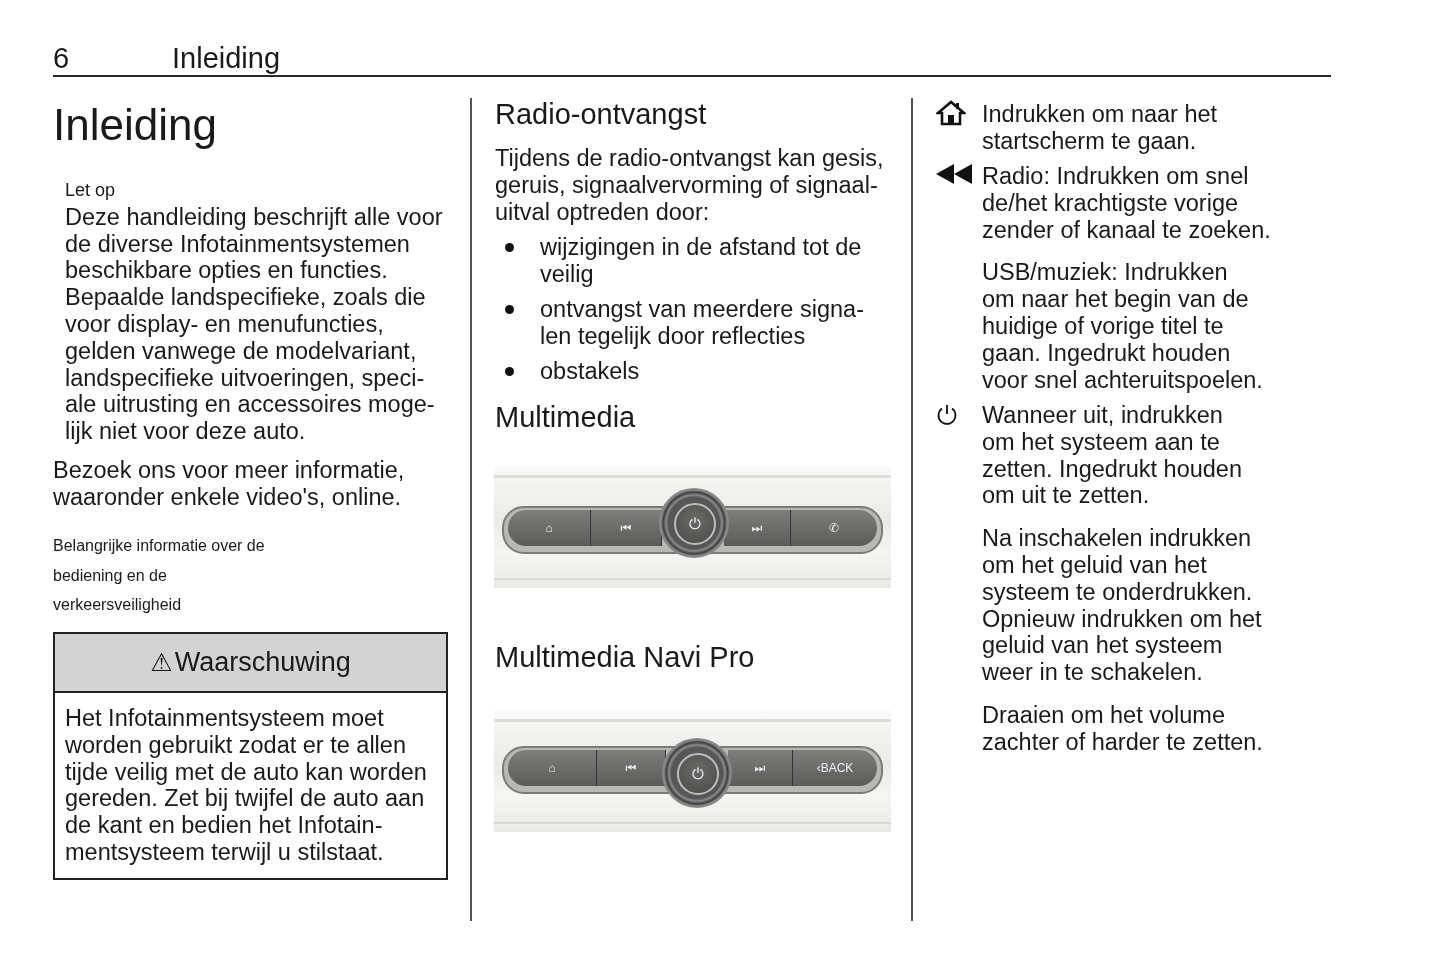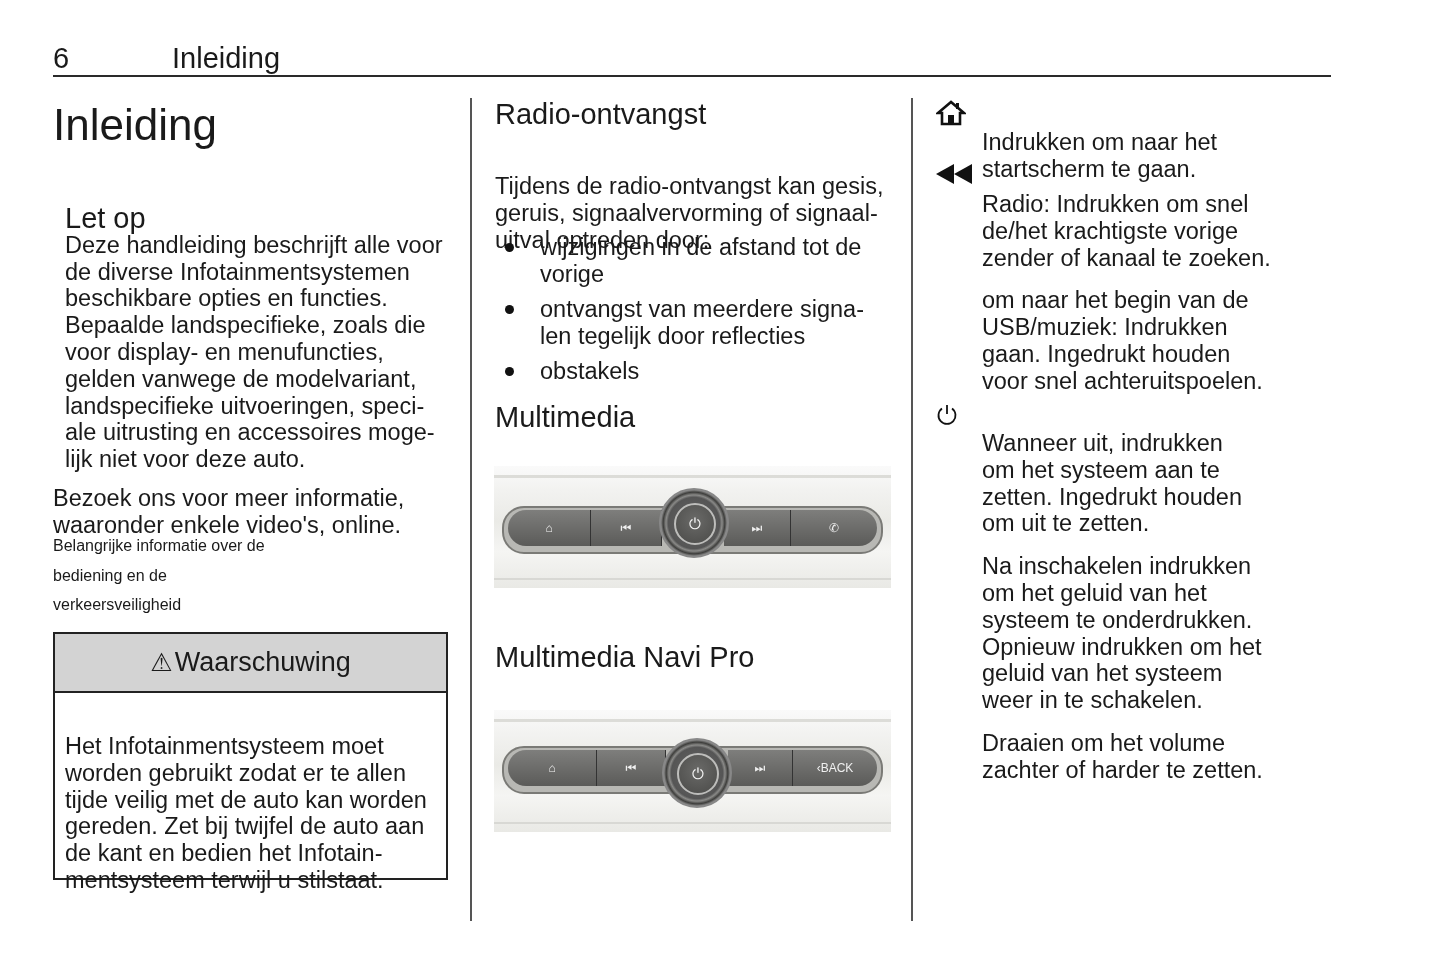--- a/index.html
+++ b/index.html
@@ -7,26 +7,26 @@
     width: 1445px; height: 966px; position: relative; overflow: hidden;
     font-family: "Liberation Sans", sans-serif; color: #1a1a1a;
   }
   .abs { position: absolute; }
   .running-head { left: 53px; top: 40px; font-size: 29px; line-height: 36px; }
   .running-head .num { position: absolute; left: 0; top: 0; }
   .running-head .title { position: absolute; left: 119px; top: 0; white-space: nowrap; }
   .header-rule { left: 53px; top: 75px; width: 1278px; height: 2px; background: #2a2a2a; }
   .col-divider { width: 2px; background: #555; top: 98px; height: 823px; }
 
-  .body-text { font-size: 23.5px; line-height: 26.8px; margin-top: 28px; }
+  .body-text { font-size: 23.5px; line-height: 26.8px; }
   .h1 { font-size: 44px; line-height: 50px; }
   .h2 { font-size: 16px; line-height: 29.5px; }
   .h3 { font-size: 29px; line-height: 29.5px; }
   .note-block { left: 65px; top: 177px; width: 390px; }
-  .note-block .note-label { font-size: 29px; line-height: 26.8px; }
+  .note-block .note-label { font-size: 18px; line-height: 26.8px; }
   .info-para { left: 53px; top: 457px; width: 400px; }
   .section-heading-1 { left: 53px; top: 531px; width: 400px; }
   .warning-box {
     left: 53px; top: 632px; width: 391px; height: 244px;
     border: 2px solid #222; box-sizing: content-box;
   }
   .warning-header {
     height: 57px; background: #d3d3d3; border-bottom: 2px solid #222;
     display: flex; align-items: center; justify-content: center;
     font-size: 27px;
@@ -136,21 +136,21 @@
 <div class="abs col2-head h3">Radio-ontvangst</div>
 <div class="abs col2-para body-text">
   <div>Tijdens de radio-ontvangst kan gesis,</div>
   <div>geruis, signaalvervorming of signaal-</div>
   <div>uitval optreden door:</div>
 </div>
 <ul class="abs bullets body-text">
   <li>
     <span class="dot"></span>
     <div>wijzigingen in de afstand tot de</div>
-    <div>vorige</div>
+    <div>veilig</div>
   </li>
   <li>
     <span class="dot"></span>
     <div>ontvangst van meerdere signa-</div>
     <div>len tegelijk door reflecties</div>
   </li>
   <li>
     <span class="dot"></span>
     <div>obstakels</div>
   </li>
@@ -200,22 +200,23 @@
   <svg width="38" height="22" viewBox="0 0 38 22">
     <path d="M0 11 L18 1 L18 21 Z" fill="#111"></path>
     <path d="M18 11 L36 1 L36 21 Z" fill="#111"></path>
   </svg>
 </div>
 <div class="def-item body-text" style="top:163px;">
   <div>Radio: Indrukken om snel</div>
   <div>de/het krachtigste vorige</div>
   <div>zender of kanaal te zoeken.</div>
   <div style="height:16px"></div>
+  <div>USB/muziek: Indrukken</div>
   <div>om naar het begin van de</div>
-  <div>USB/muziek: Indrukken</div>
+  <div>huidige of vorige titel te</div>
   <div>gaan. Ingedrukt houden</div>
   <div>voor snel achteruitspoelen.</div>
 </div>
 
 <div class="def-icon" style="top:403px; left:935px;">
   <svg width="24" height="24" viewBox="0 0 24 24">
     <path d="M7 5.5 A8.5 8.5 0 1 0 17 5.5" fill="none" stroke="#111" stroke-width="1.8"></path>
     <line x1="12" y1="2" x2="12" y2="11" stroke="#111" stroke-width="1.8"></line>
   </svg>
 </div>

